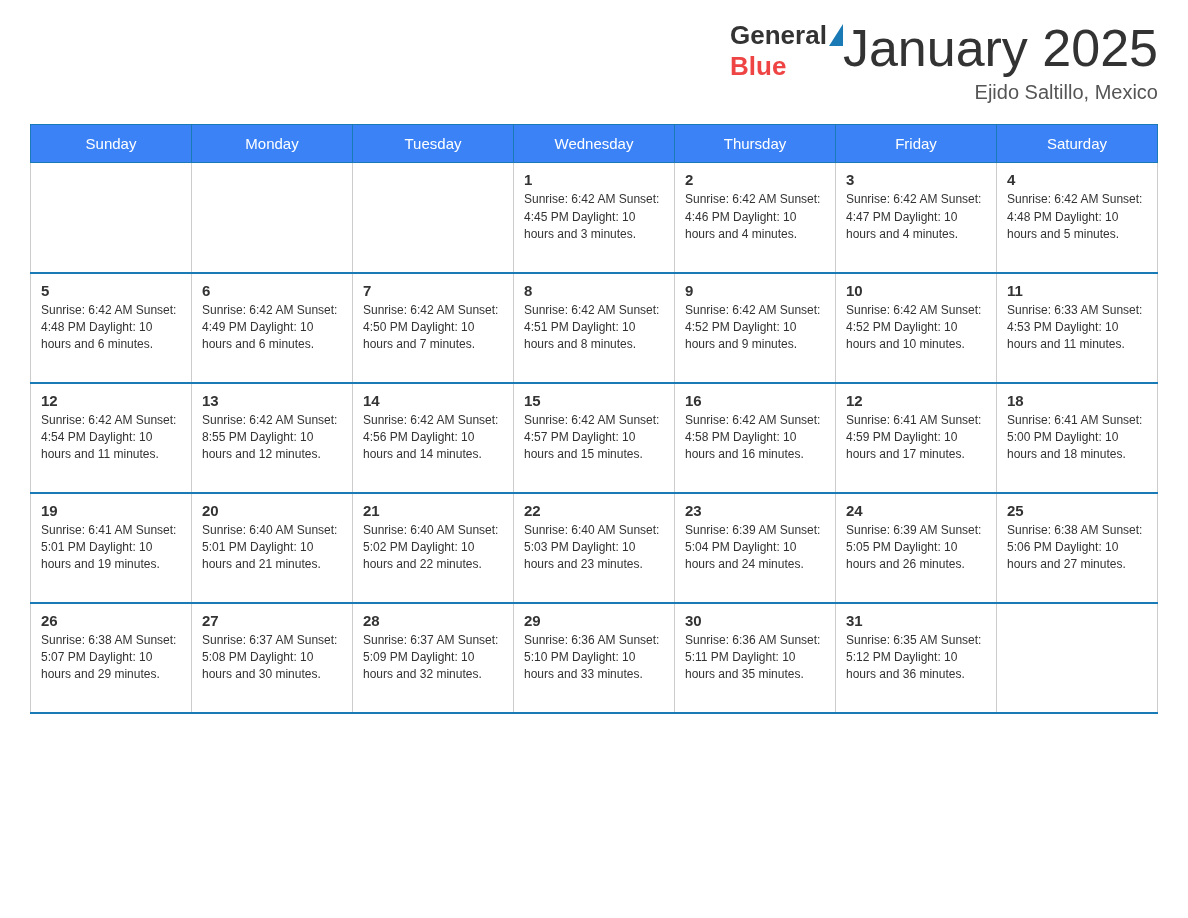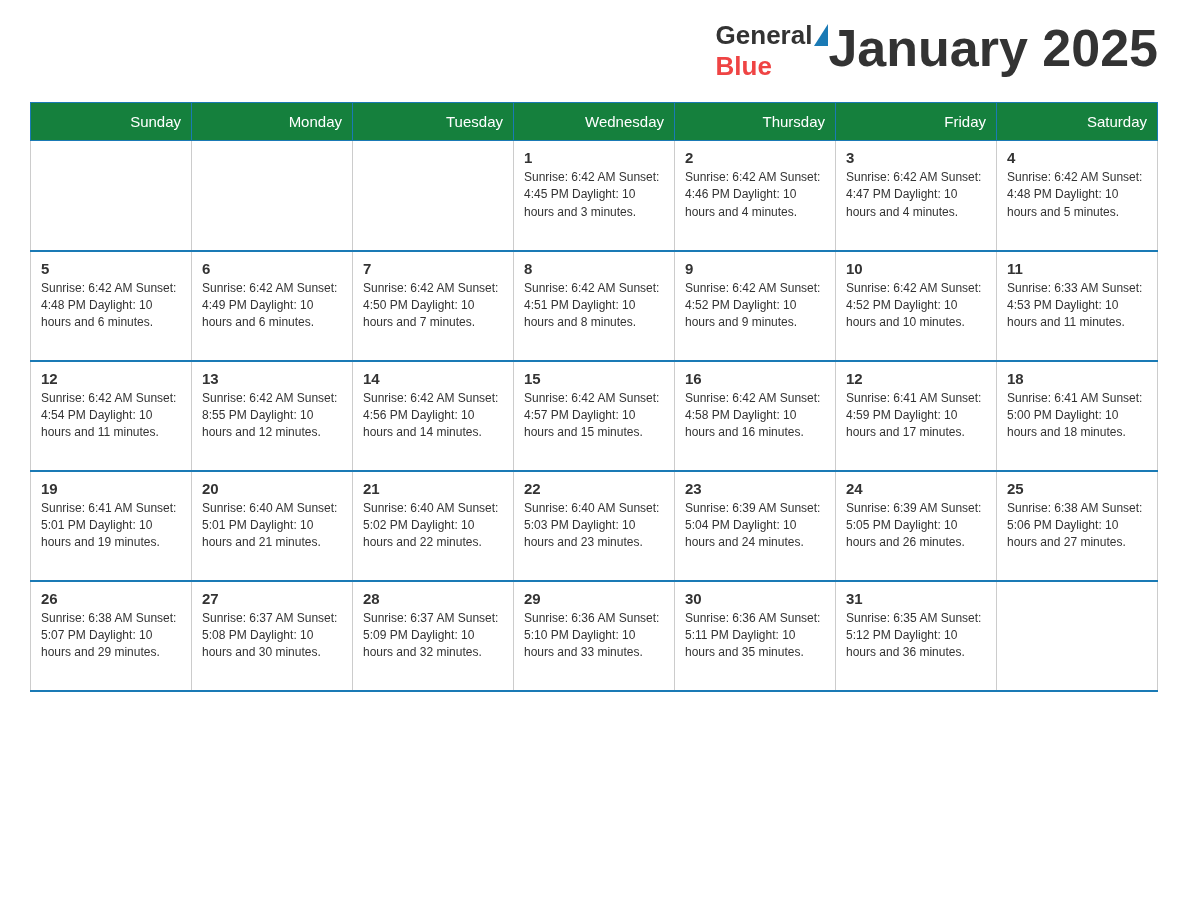--- a/index.html
+++ b/index.html
@@ -45,38 +45,38 @@
     }
     .logo-top-row {
       display: flex;
       align-items: center;
     }
     .title-section {
       text-align: right;
     }
     .calendar-title {
       font-size: 52px;
-      font-weight: bold;
+      font-weight: normal;
       color: #333;
       line-height: 1.1;
     }
     .calendar-subtitle {
       font-size: 20px;
       color: #555;
       margin-top: 4px;
     }
     table {
       width: 100%;
       border-collapse: collapse;
     }
     thead tr th {
-      background-color: #15803d;
+      background-color: #3b82f6;
       color: white;
       padding: 10px 10px;
-      text-align: right;
+      text-align: center;
       font-size: 15px;
       font-weight: normal;
       border: 1px solid #1a7ab5;
     }
     tbody tr td {
       vertical-align: top;
       padding: 8px 10px;
       border: 1px solid #ccc;
       width: 14.28%;
       font-size: 12.5px;
@@ -111,20 +111,21 @@
     <div class="logo-right">
       <div class="logo-top-row">
         <span class="logo-text-general">General</span>
         <div class="logo-triangle"></div>
       </div>
       <span class="logo-text-blue">Blue</span>
     </div>
   </div>
   <div class="title-section">
     <div class="calendar-title">January 2025</div>
+    <div class="calendar-subtitle">Ejido Saltillo, Mexico</div>
   </div>
 </div>
 
 <table>
   <thead>
     <tr>
     <th>Sunday</th>
         <th>Monday</th>
         <th>Tuesday</th>
         <th>Wednesday</th>

